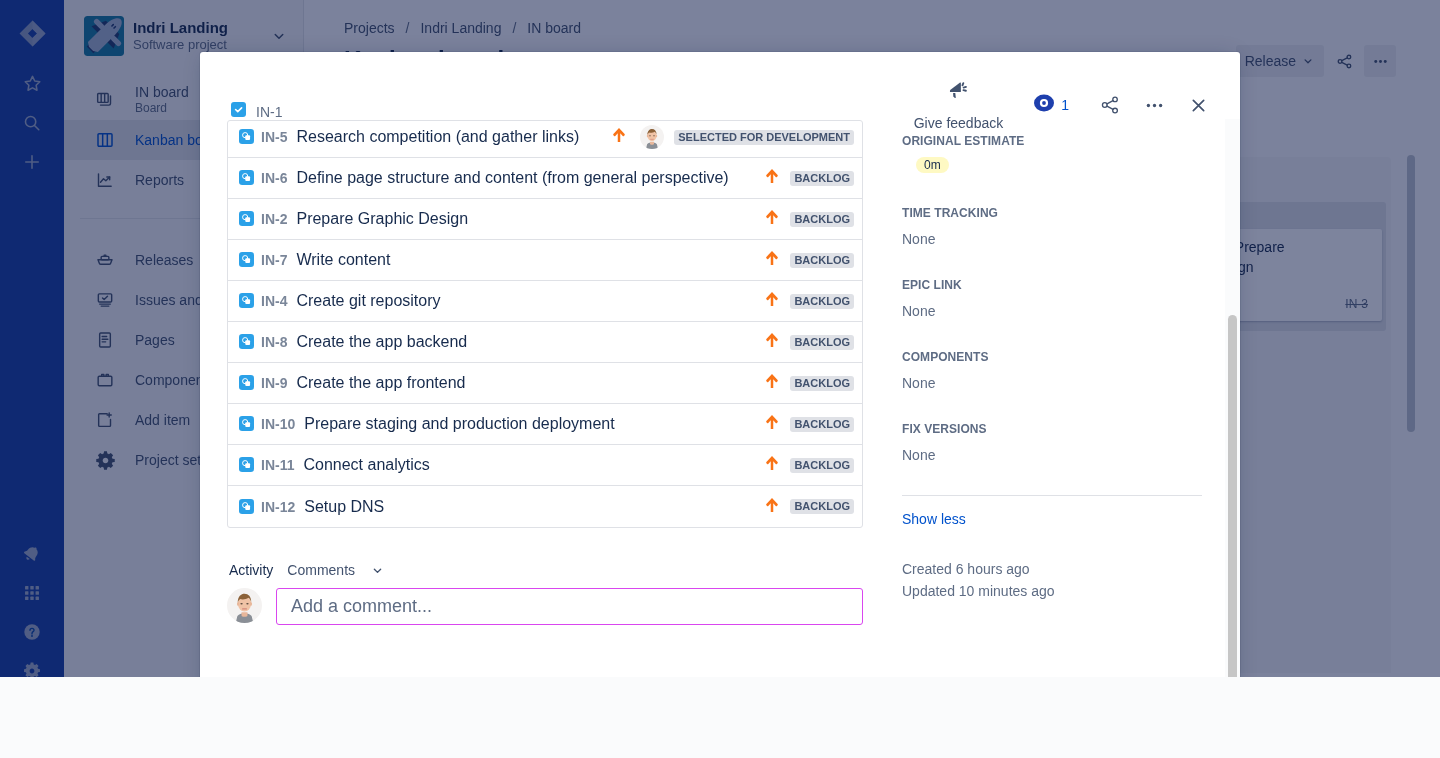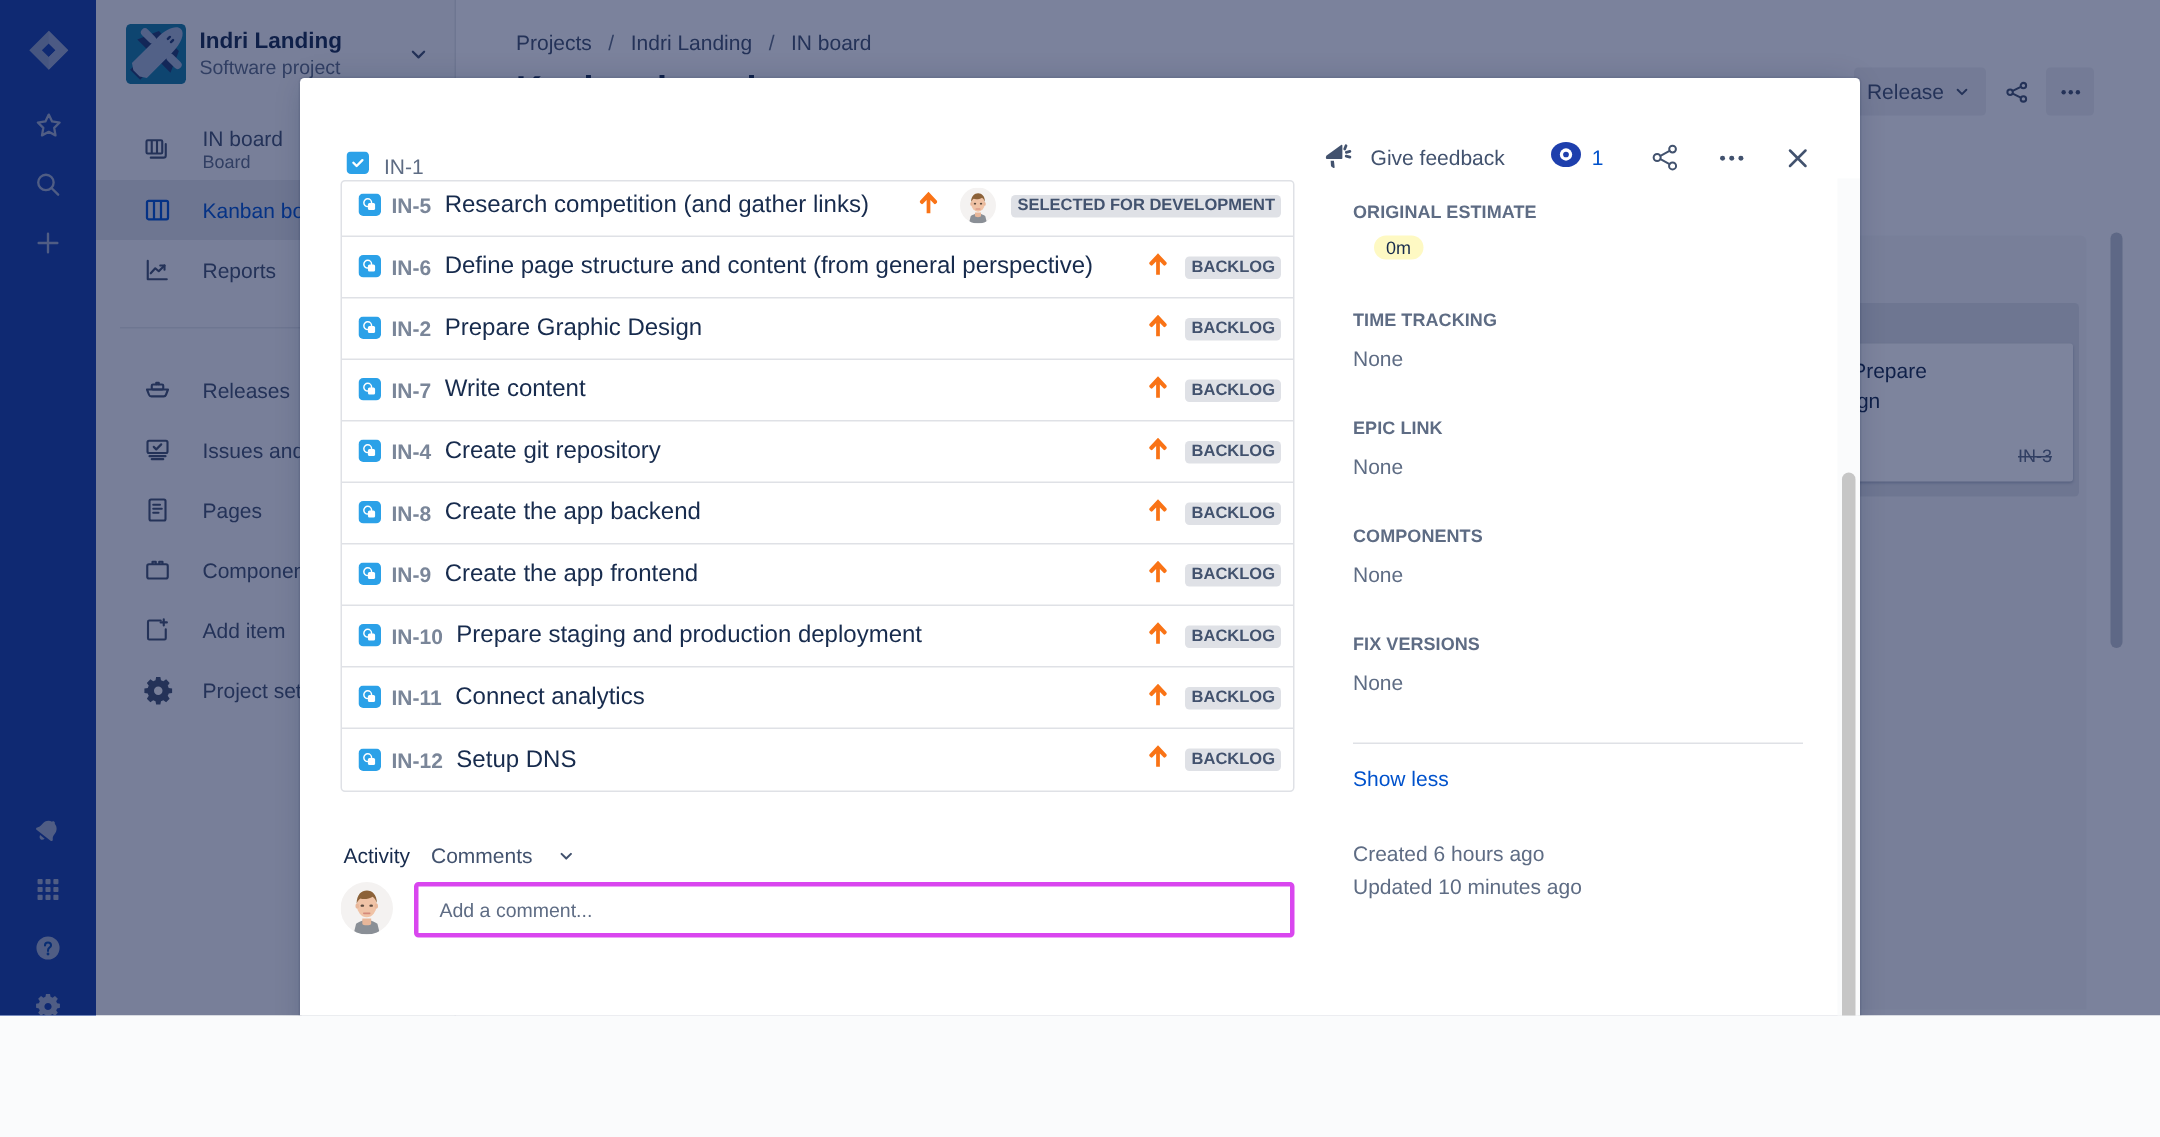--- a/index.html
+++ b/index.html
@@ -83,21 +83,21 @@
     position:absolute; left:200px; top:52px; width:1040px; height:645px;
     background:#FFF; border-radius:3px;
     box-shadow: 0 0 0 1px rgba(9,30,66,0.08), 0 2px 1px rgba(9,30,66,0.08), 0 0 20px -6px rgba(9,30,66,0.31);
     overflow:hidden;
   }
   .m-head { height:69px; display:flex; align-items:flex-end; padding: 3px 0px 0 31px;}
   .m-key { display:flex; align-items:center; gap:10px; }
   .m-key .keytext { font-size:14px; color:#5E6C84; }
   .m-head-right { margin-left:auto; display:flex; align-items:center; gap:0px; padding-right:20px;}
   .hbtn { height:32px; border-radius:3px; display:flex; align-items:center; justify-content:center; padding:0 12px 0 0; gap:12px;
-          font-size:14px; color:#42526E;}
+          font-size:14px; color:#42526E;flex-direction:column;}
   .watch { display:flex; align-items:center; gap:7px; padding: 0 19px 0 19px; }
   .watch .cnt { color:#0052CC; font-size:14px;}
   .iconbtn { width:44px; height:32px; display:flex; align-items:center; justify-content:center; }
 
   .m-body { display:flex; padding: 0 28px 0 27px; }
   .m-left { width: 636px; flex:0 0 636px; }
   .m-right { width: 300px; flex: 0 0 300px; margin-left:39px; padding-top:12px; }
 
   .issuelist { border:1px solid #DFE1E6; border-radius:3px; margin-top:-1px; }
   .irow:first-child { height:37px; padding-bottom:4px; }
@@ -112,22 +112,22 @@
             padding: 0 4px; border-radius:3px; line-height:15px; height:15px; display:inline-block;}
   .avatar-sm { width:24px; height:24px; border-radius:50%; overflow:hidden; }
 
   .activity { margin-top: 30px; }
   .act-tabs { display:flex; align-items:center; gap:10px; }
   .act-tab { font-size:14px; color:#42526E; padding: 4px 2px; }
   .act-tab.sel { font-weight:400; color:#172B4D; }
   .act-chev { display:flex; align-items:center; justify-content:center; width:20px; height:20px;}
   .comment-row { display:flex; align-items:flex-start; gap: 14px; margin-top: 6px;}
   .avatar-md { width:35px; height:35px; border-radius:50%; overflow:hidden; flex:0 0 35px;}
-  .comment-box { flex:1 1 auto; height:37px; border:3px solid #d946ef; border-radius:3px;
-                 display:flex; align-items:center; padding: 0 14px; color:#5E6C84; font-size:13px; background:#fff;}
+  .comment-box { flex:1 1 auto; height:37px; border:1px solid #d946ef; border-radius:3px;
+                 display:flex; align-items:center; padding: 0 14px; color:#5E6C84; font-size:18px; background:#fff;}
 
   
   .f-label { font-size:12px; font-weight:700; color:#5E6C84; letter-spacing:0.05px; text-transform:uppercase; line-height:16px;}
   .f-value { font-size:14px; color:#172B4D; margin-top:8px; display:flex; align-items:center; gap:7px; line-height:20px;}
   .f-none { color:#5E6C84; }
   .field { margin-bottom: 26px; }
   .field.f0 { height:64px; margin-bottom:0; }
   .field.fn { height:72px; margin-bottom:0; }
   .field.flast { height:56px; margin-bottom:0;}
   .pill { background:#fef9c3; border-radius:10px; padding:0 8px; font-size:12px; color:#172B4D; line-height:16px; height:16px; display:inline-block; margin-left:14px;}

